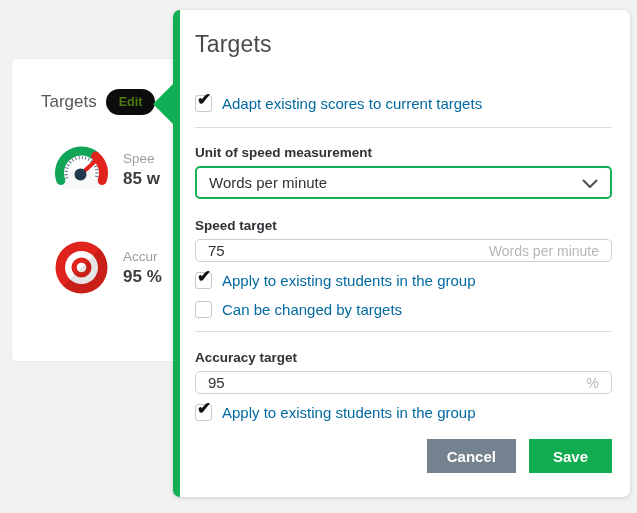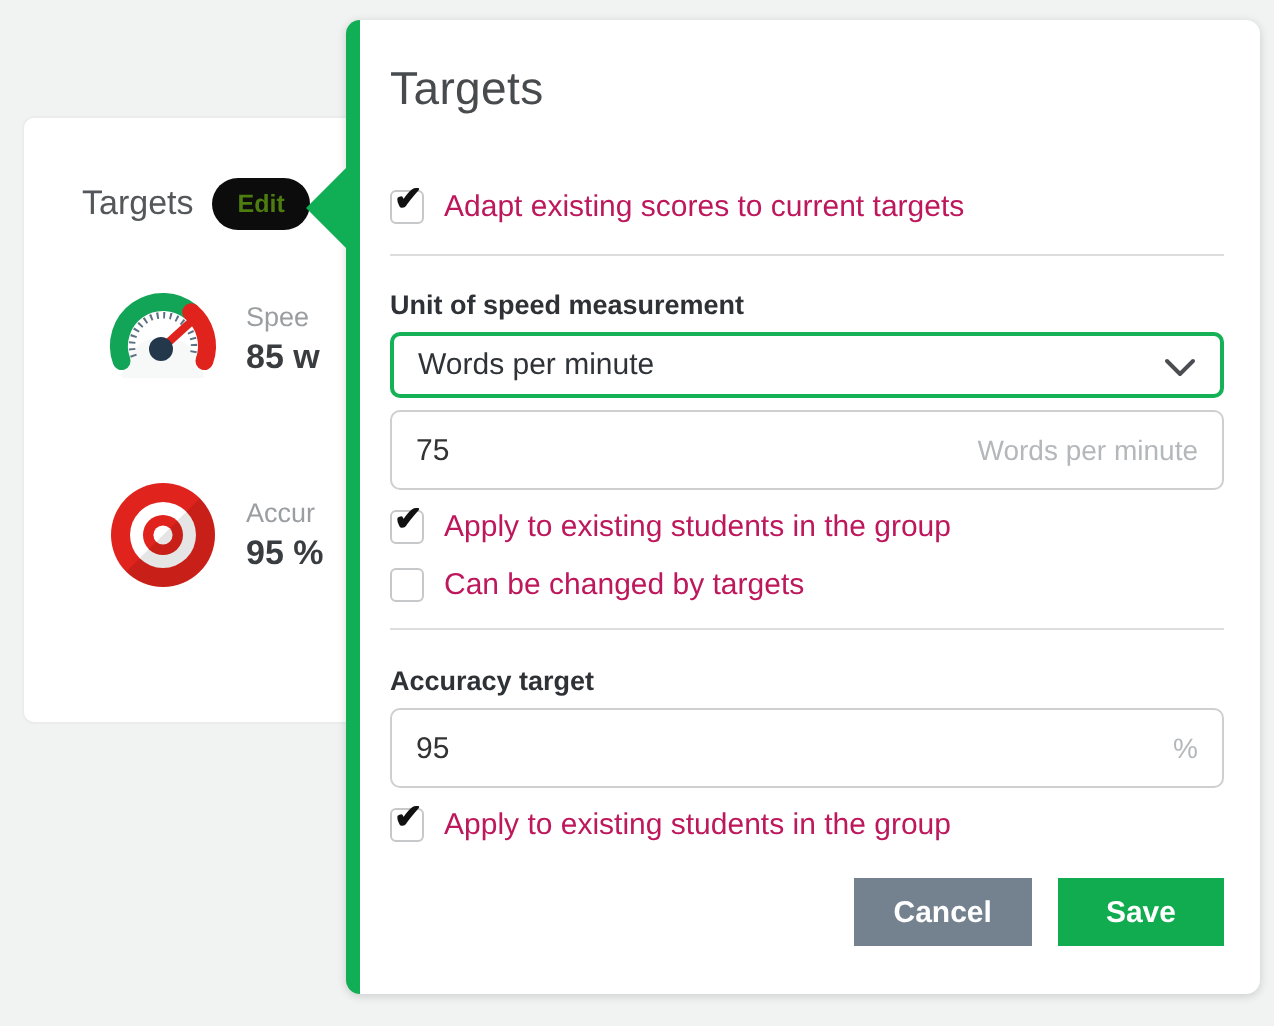--- a/index.html
+++ b/index.html
@@ -23,42 +23,42 @@
 
   
   .modal { position:absolute; left:173px; top:10px; width:457px; height:487px;
     background:#fff; border-left:7px solid #11af55; border-radius:7px;
     box-shadow:0 1px 5px rgba(0,0,0,0.16); z-index:3; padding:0 18px 0 15px; }
   .pointer { position:absolute; left:-27px; top:74px; width:0; height:0;
     border-right:20px solid #11af55; border-top:20px solid transparent; border-bottom:20px solid transparent; }
   .modal-title { padding-top:21px; font-size:23px; font-weight:300; color:#484b4e; letter-spacing:0.2px; }
 
   .cb-row { display:flex; align-items:center; gap:10px; }
-  .cb-row .cb-label { font-size:15px; color:#be185d; }
+  .cb-row .cb-label { font-size:15px; color:#0369a1; }
   .checkbox { position:relative; width:17px; height:17px; background:#fff;
     border:1px solid #c6c8ca; border-radius:3px; cursor:pointer; flex:0 0 auto; }
   .checkbox.checked::after { content:"\2714"; position:absolute; left:1px; top:-7px;
     font-size:17px; font-weight:bold; color:#111; }
 
   .row-adapt { margin-top:37px; }
   hr.divider { border:none; border-top:1px solid #ddd; }
   .div1 { margin-top:15px; }
   .div2 { margin-top:13px; }
 
   .field-label { font-size:13.5px; font-weight:bold; color:#2e3236; }
   .lbl-unit { margin-top:17px; }
   .lbl-speed { margin-top:19px; }
   .lbl-acc { margin-top:18px; }
 
   .select-box { margin-top:6px; height:33px; border:2px solid #15b157; border-radius:5px;
     display:flex; align-items:center; padding:0 12px; cursor:pointer; background:#fff; position:relative; }
   .select-box .select-value { font-size:15px; color:#2f3338; }
   .select-box .chev { position:absolute; right:12px; top:11px; }
 
-  .input-box { margin-top:6px; height:40px; border:1px solid #cfcfcf; border-radius:5px;
+  .input-box { margin-top:6px; height:23px; border:1px solid #cfcfcf; border-radius:5px;
     display:flex; align-items:center; padding:0 12px; background:#fff; }
   .input-box input { flex:1; border:none; outline:none; font-size:15px; color:#333;
     font-family:"Liberation Sans", sans-serif; background:transparent; }
   .input-box .suffix { font-size:14px; color:#b4b8bb; white-space:nowrap; }
 
   .row-cb-a { margin-top:10px; }
   .row-cb-b { margin-top:12px; }
 
   .btn-row { margin-top:18px; display:flex; justify-content:flex-end; gap:13px; }
   .btn { height:34px; border:none; border-radius:0; color:#fff; font-weight:bold;
@@ -120,20 +120,21 @@
     <hr class="divider div1">
 
     <div class="field-label lbl-unit">Unit of speed measurement</div>
     <div class="select-box">
       <span class="select-value">Words per minute</span>
       <svg class="chev" width="16" height="10" viewBox="0 0 16 10">
         <polyline points="1.5,1.5 8,8 14.5,1.5" fill="none" stroke="#4a4e52" stroke-width="2" stroke-linecap="round" stroke-linejoin="round"></polyline>
       </svg>
     </div>
 
+    <div class="field-label lbl-speed">Speed target</div>
     <div class="input-box">
       <input type="text" value="75" style="">
       <span class="suffix">Words per minute</span>
     </div>
 
     <div class="cb-row row-cb-a">
       <span class="checkbox checked"></span>
       <span class="cb-label">Apply to existing students in the group</span>
     </div>
     <div class="cb-row row-cb-b">

